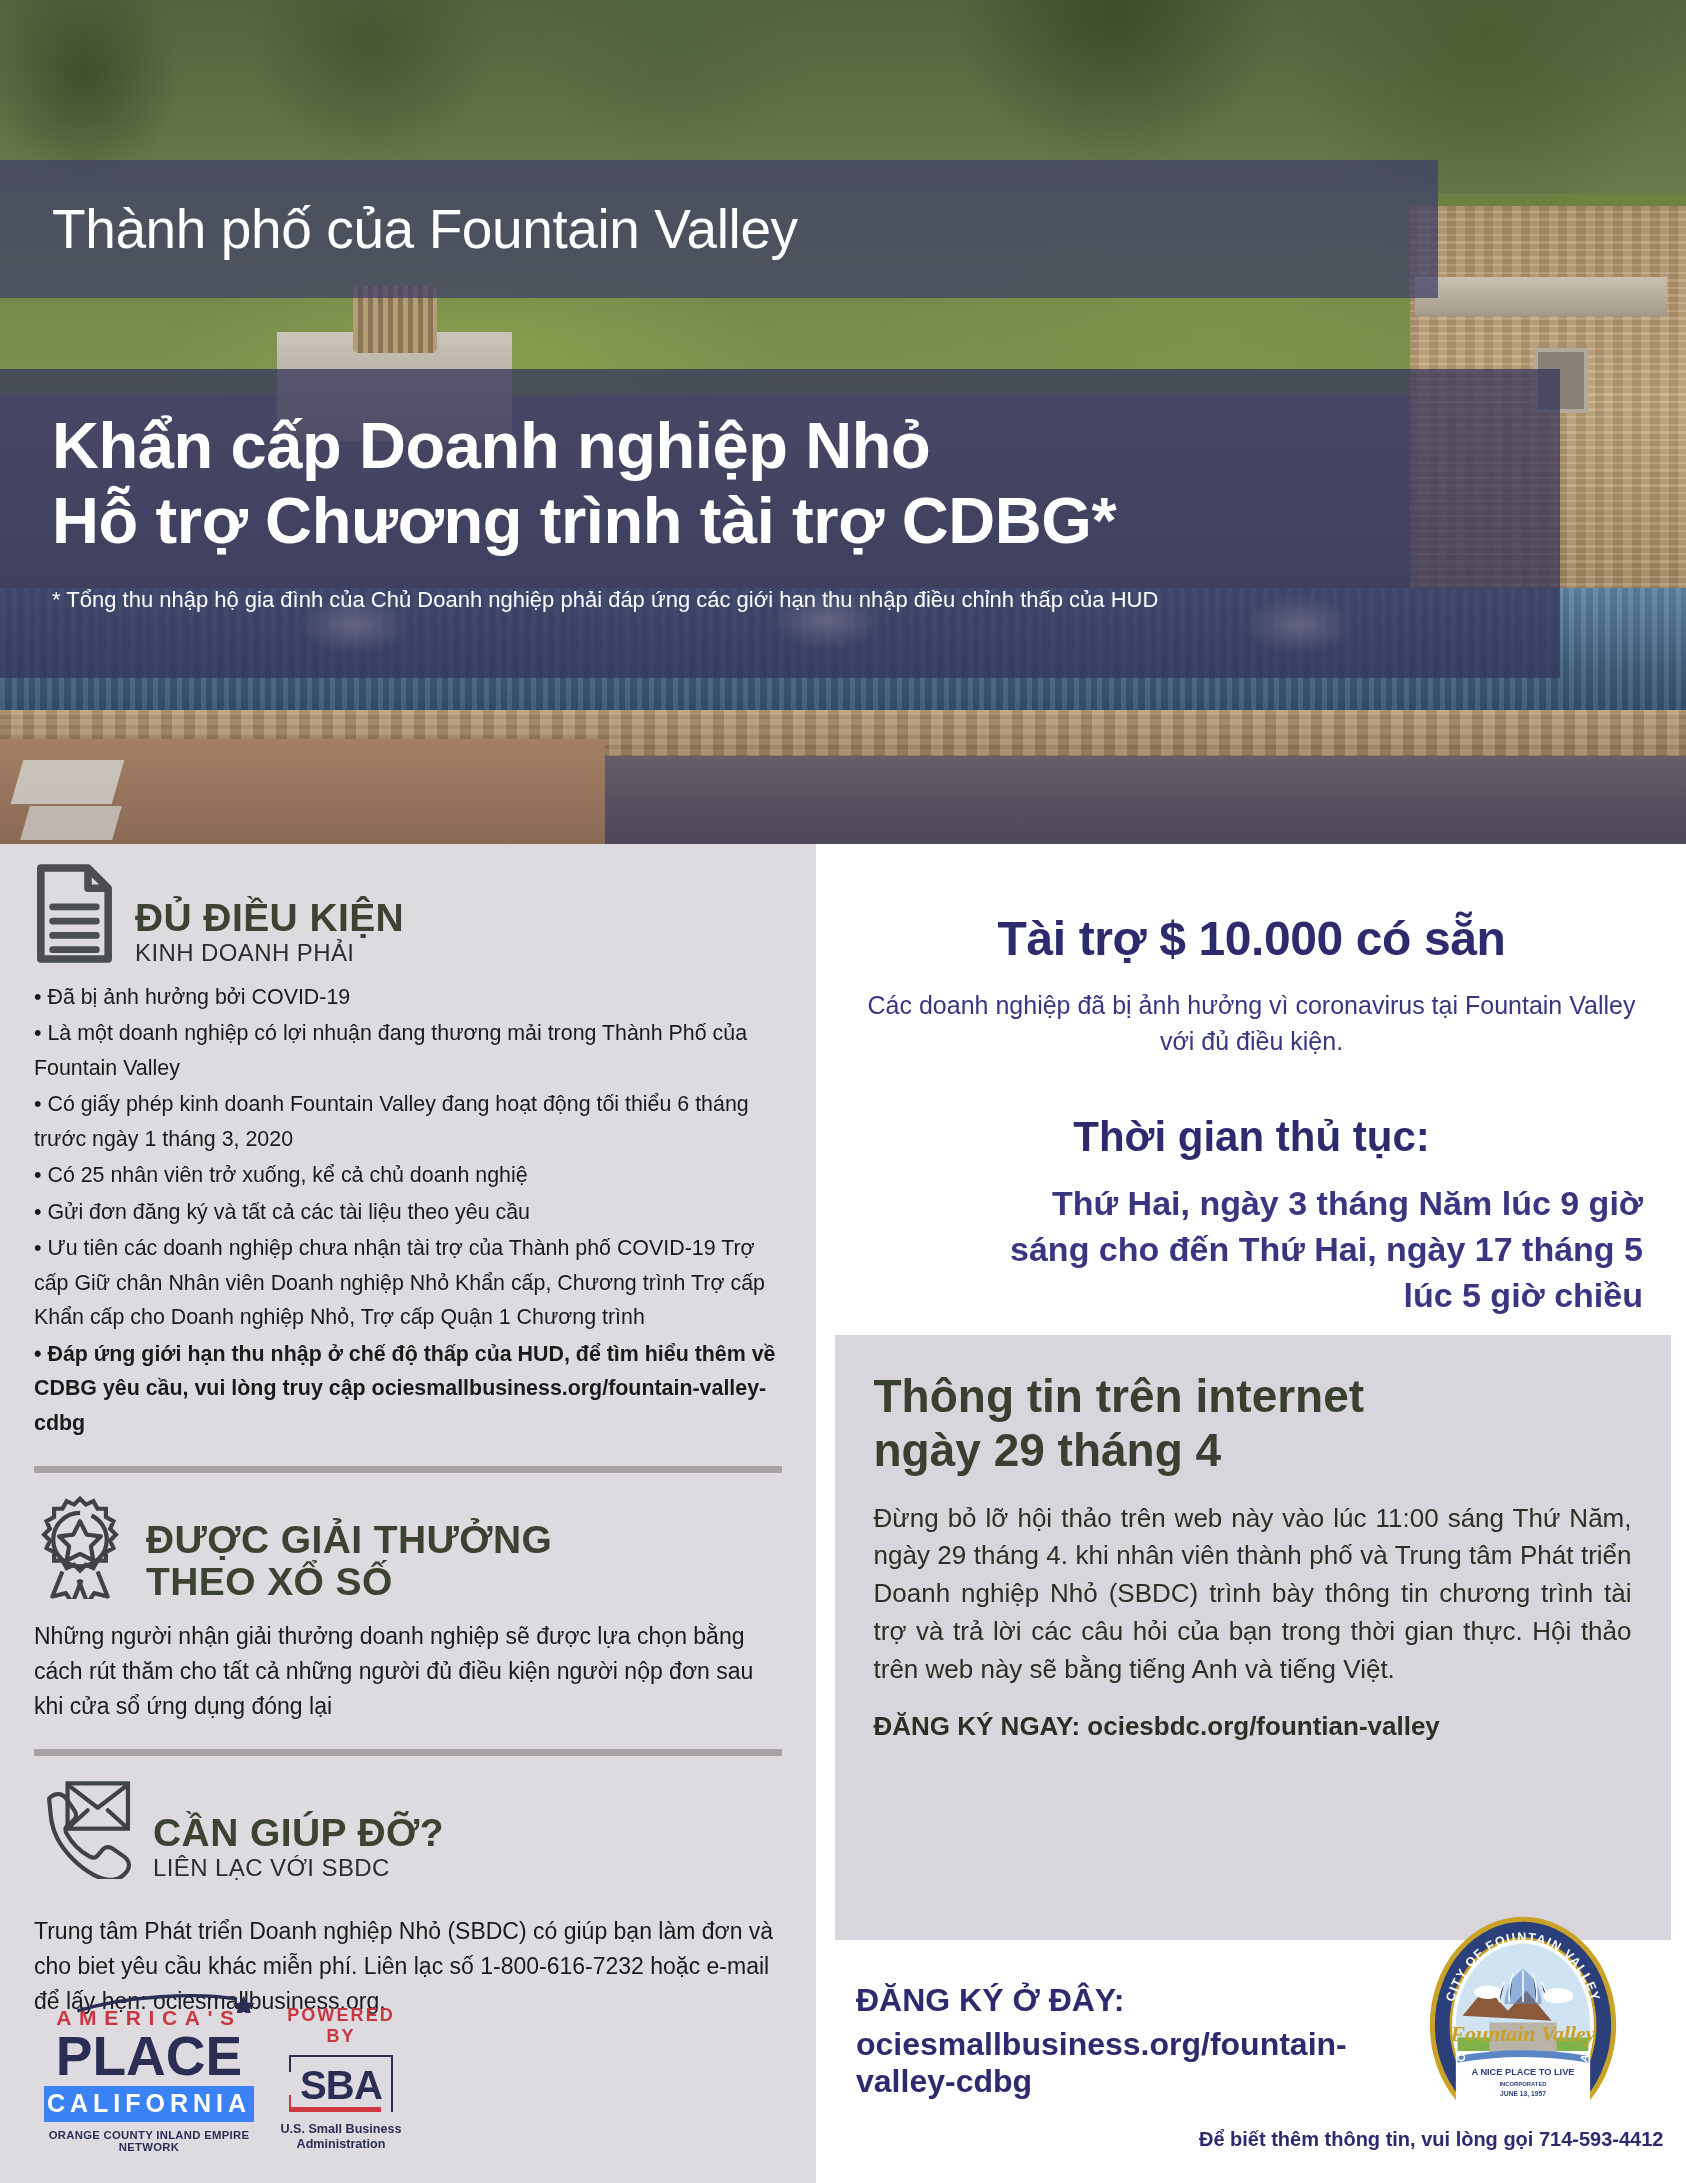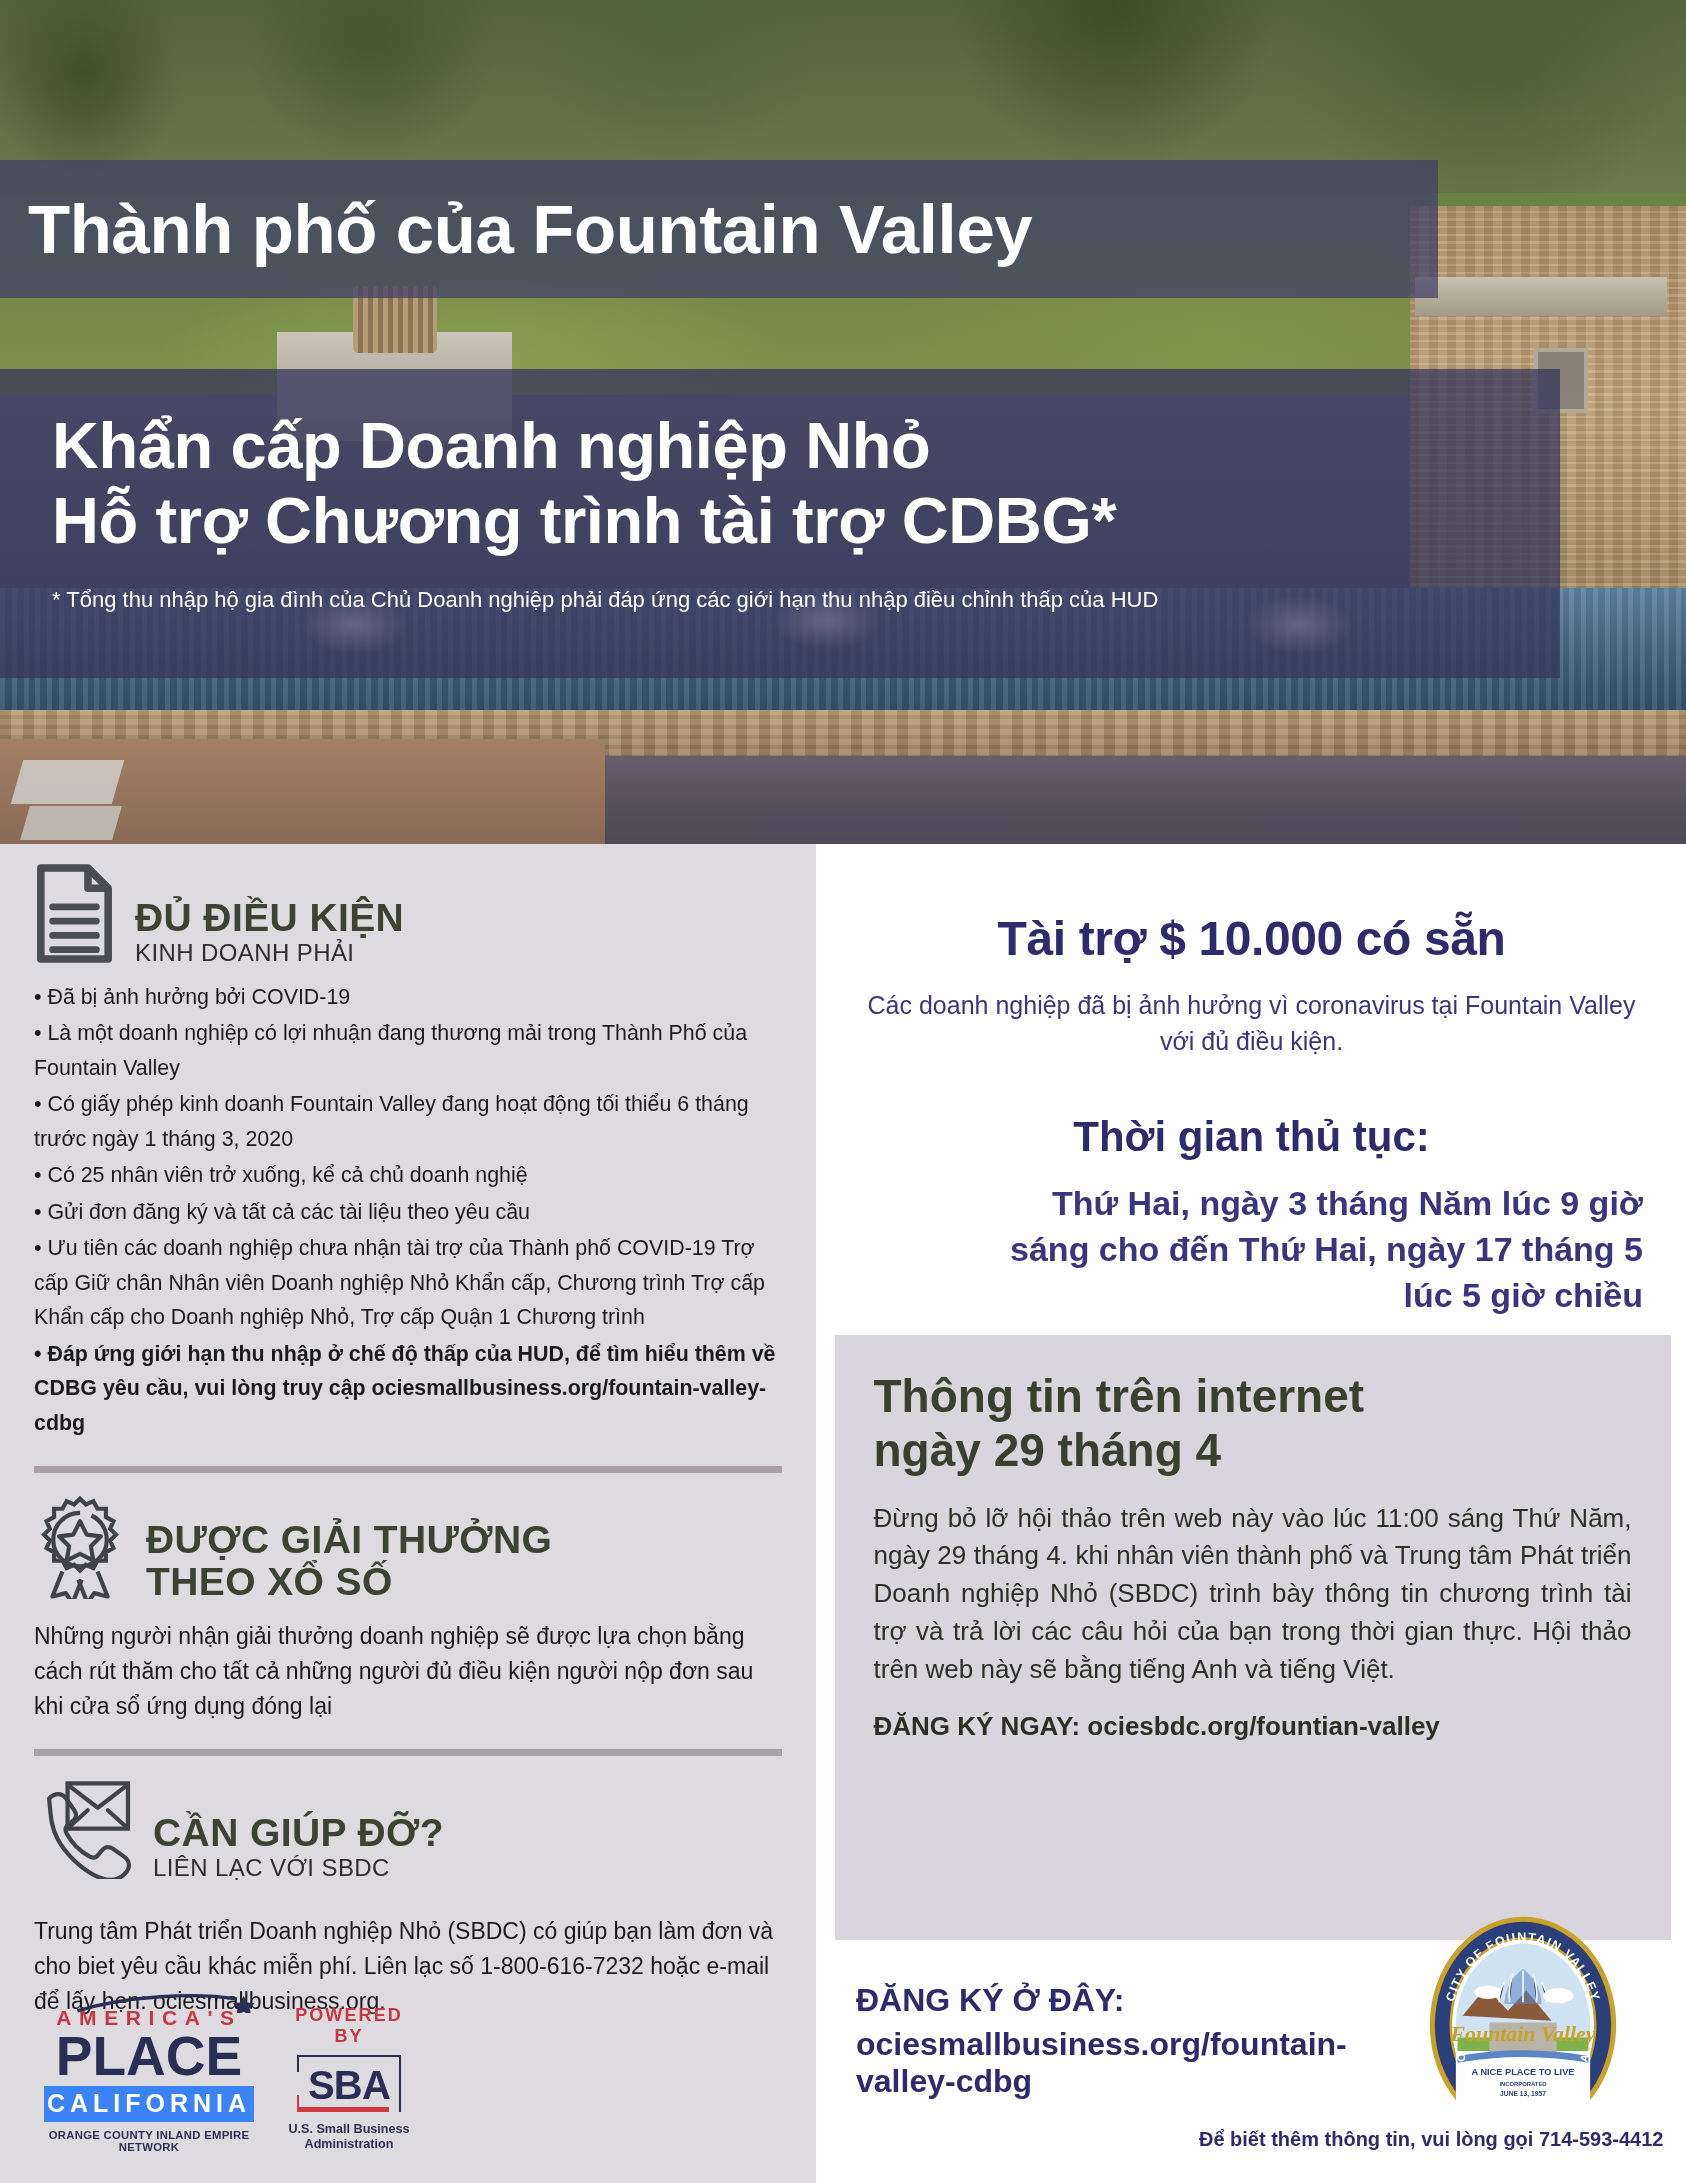--- a/index.html
+++ b/index.html
@@ -104,22 +104,22 @@
     position:absolute; inset:0;
     background: linear-gradient(180deg, rgba(40,40,70,0.06) 0%, rgba(40,40,70,0.02) 55%, rgba(20,20,40,0.10) 100%);
   }
 
   .banner1 {
     position: absolute; left: 0; top: 160px; width: 1438px; height: 138px;
     background: rgba(62,62,102,0.72);
     display: flex; align-items: center;
   }
   .banner1 h1 {
-    color: #fff; font-size: 69px; font-weight: 700; letter-spacing: -0.4px;
-    margin-left: 28px; white-space: nowrap; line-height: 1;
+    color: #fff; font-size: 55px; font-weight: 400; letter-spacing: -0.4px;
+    margin-left: 52px; white-space: nowrap; line-height: 1;
   }
   .banner2 {
     position: absolute; left: 0; top: 369px; width: 1560px; height: 309px;
     background: rgba(52,52,90,0.74);
     padding: 39px 0 0 52px;
   }
   .banner2 h2 {
     color: #fff; font-size: 65px; font-weight: 600; line-height: 1.16;
     white-space: nowrap; letter-spacing: -0.4px;
   }
@@ -210,21 +210,21 @@
   }
 
   
   .seal {
     position: absolute; left: 613px; top: 1071px; width: 188px; height: 220px;
   }
 
   
   .footlogos {
     position: absolute; left: 44px; bottom: 30px; display: flex;
-    align-items: flex-end; gap: 32px;
+    align-items: flex-end; gap: 24px;
   }
   .sbdc-logo { width: 210px; }
   .sbdc-americas {
     font-size: 21px; font-weight: 700; color: #c8373f; letter-spacing: 7.6px;
     text-align: center; line-height: 1;
   }
   .sbdc-main {
     font-size: 55px; font-weight: 800; color: #2b2d55; letter-spacing: 0px;
     text-align: center; line-height: 0.95; margin-top: 1.7px;
   }

